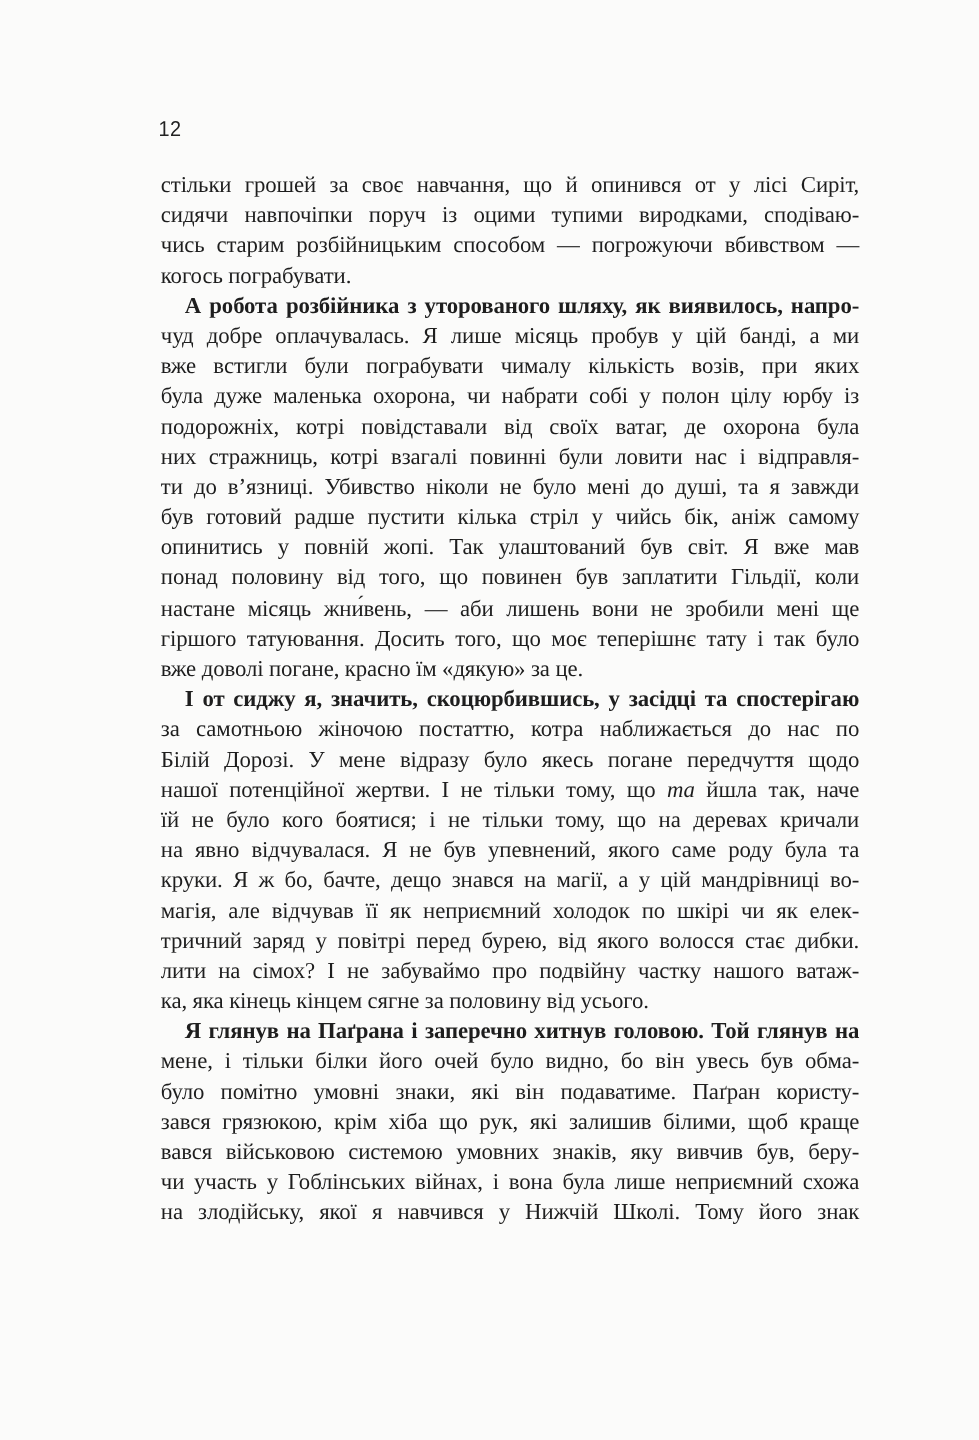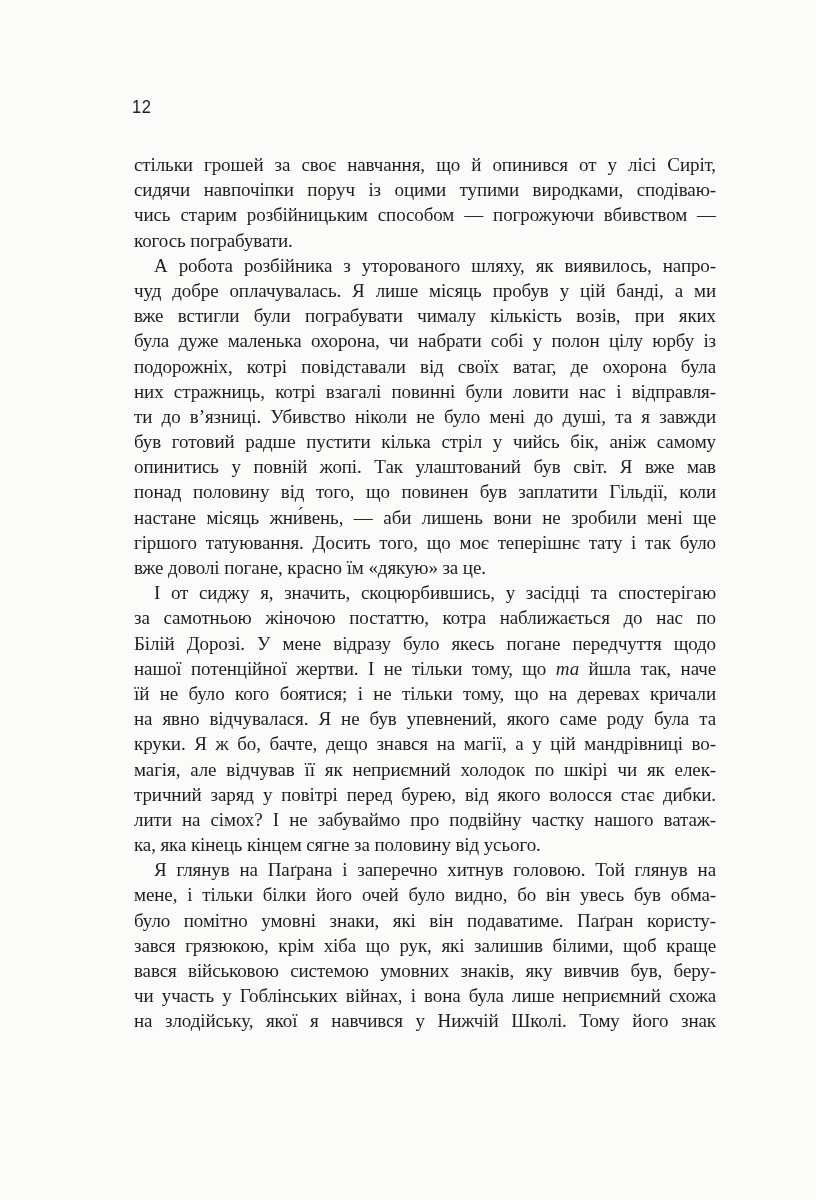--- a/index.html
+++ b/index.html
@@ -27,37 +27,38 @@
     font-size: 18px;
     font-weight: 500;
     letter-spacing: 0.5px;
     color: #222;
     transform: scaleX(0.92);
     transform-origin: left top;
   }
   .text-block {
     position: absolute;
     left: 134px;
-    top: 152px;
+    top: 142px;
     width: 582px;
   }
   .line {
     font-size: 19px;
     line-height: 25.2px;
     height: 25.2px;
     letter-spacing: -0.1px;
     white-space: nowrap;
     text-align: justify;
     text-align-last: justify;
   }
   .line.end {
     text-align-last: left;
   }
   .line.indent {
     text-indent: 20px;
+    font-weight: bold;
   }
   .italic {
     font-style: italic;
   }
 </style>
 </head>
 <body style="--page-bg: #fbfbfa; --page-fg: #1e1e1e;">
 
 <div class="page">
   <div class="page-number">12</div>

